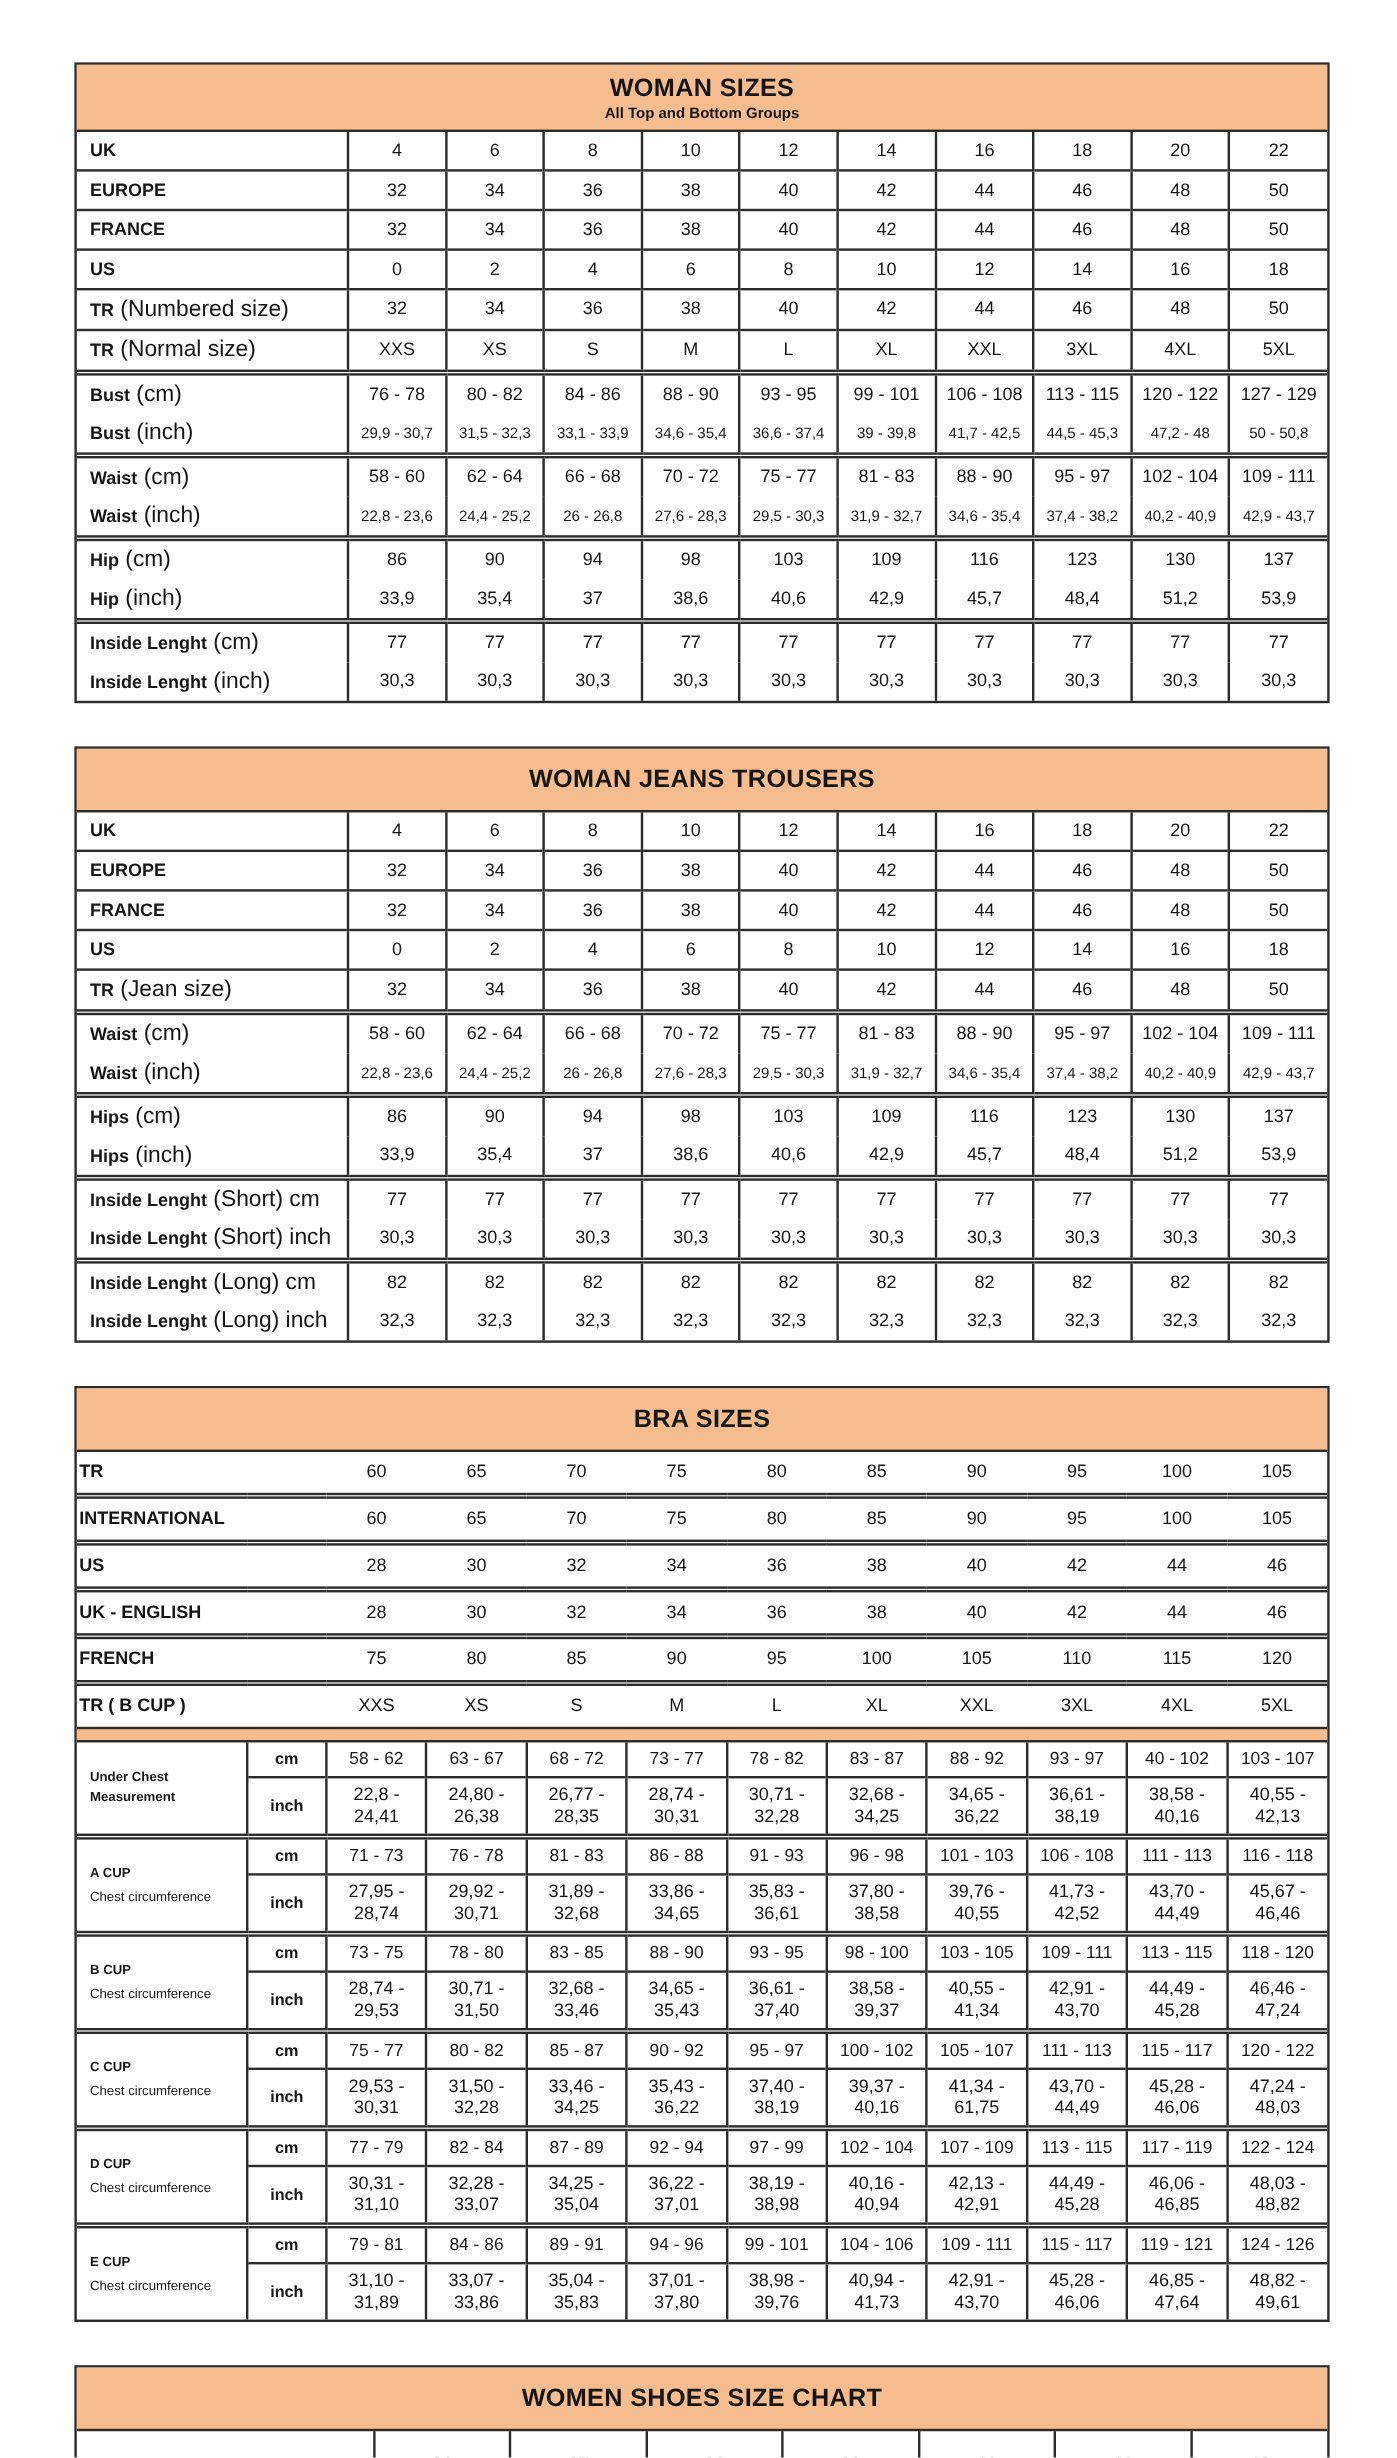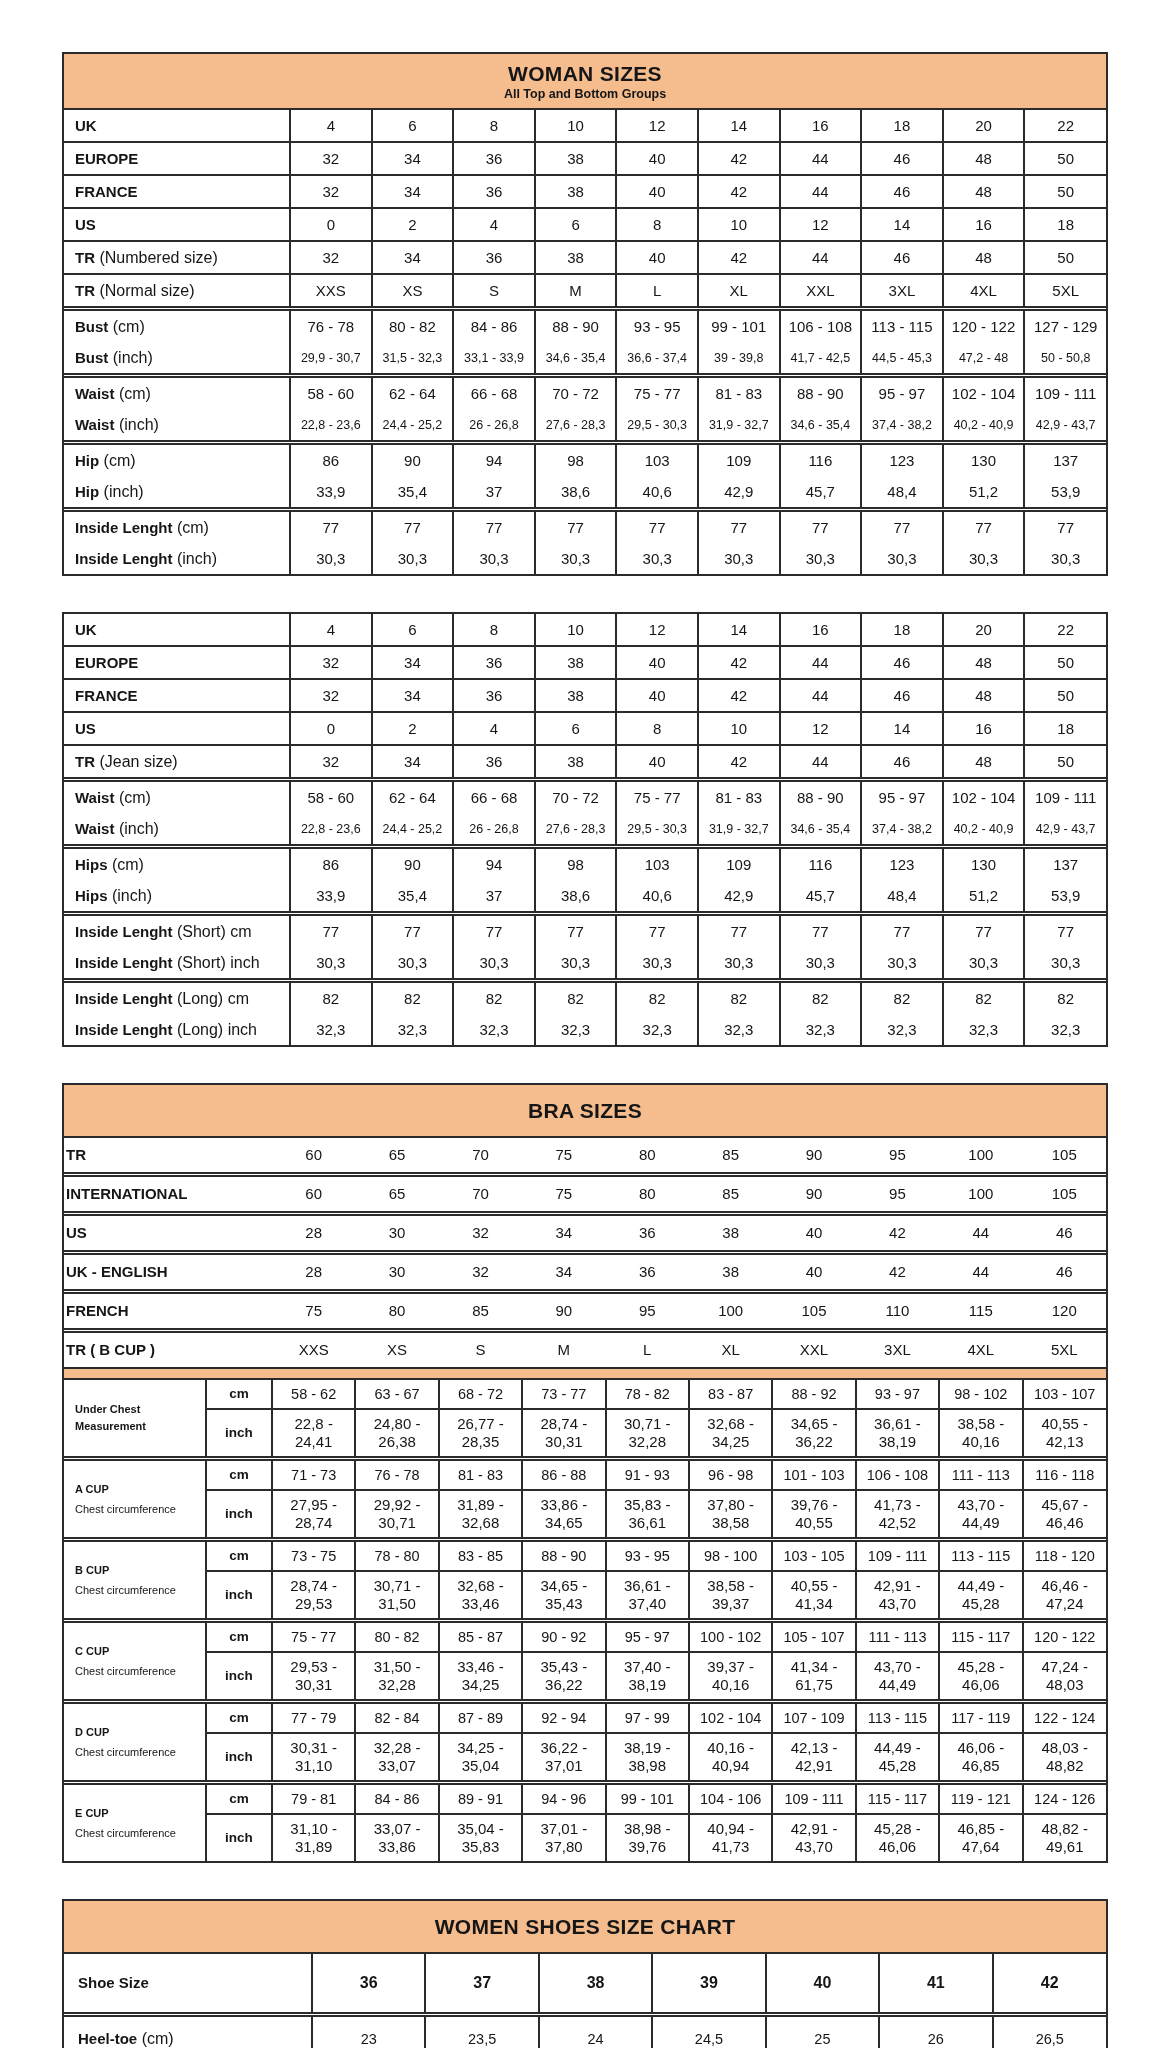--- a/index.html
+++ b/index.html
@@ -32,21 +32,21 @@
     padding:6.5px 2px; font-size:15px; text-align:center;
     vertical-align:middle; line-height:18px;
   }
   .grid th { text-align:left; padding-left:11px; font-weight:bold; white-space:nowrap; }
   .grid tr > *:first-child { border-left:none; }
   .grid tr > *:last-child { border-right:none; }
   .grid tbody tr:first-child th, .grid tbody tr:first-child td { border-top:none; }
   .grid tr.joined th, .grid tr.joined td { border-top:none; }
   .grid tr.group th, .grid tr.group td { border-top:5px double var(--line,#2b2b2b); }
   .grid tr.small td { font-size:12.5px; }
-  .grid .sub { font-weight:normal; font-size:16px; }
+  .grid .sub { font-weight:normal; font-size:19px; }
 
   
   .bra-top th, .bra-top td { border-left:none !important; border-right:none !important;
     border-top:5px double var(--line,#2b2b2b); padding:8px 2px; }
   .bra-top tbody tr:first-child th, .bra-top tbody tr:first-child td { border-top:none; }
 
   .band { height:13px; background:var(--accent,#f5bd8e);
     border-top:2.5px solid var(--line,#2b2b2b);
     border-bottom:2.5px solid var(--line,#2b2b2b); }
 
@@ -261,20 +261,23 @@
             <td>30,3</td>
             <td>30,3</td>
             <td>30,3</td>
             <td>30,3</td>
           </tr>
         </tbody>
     </table>
   </section>
 
   <section class="tablewrap">
+    <header class="thead tall">
+      <div class="title">WOMAN JEANS TROUSERS</div>
+    </header>
     <table class="grid">
       <colgroup>
           <col style="width:226px">
           <col span="10">
         </colgroup>
       <tbody>
           <tr>
             <th><span class="lbl">UK</span></th>
             <td>4</td>
             <td>6</td>
@@ -553,21 +556,21 @@
             </th>
             <td class="unit">cm</td>
             <td class="cmv">58 - 62</td>
             <td class="cmv">63 - 67</td>
             <td class="cmv">68 - 72</td>
             <td class="cmv">73 - 77</td>
             <td class="cmv">78 - 82</td>
             <td class="cmv">83 - 87</td>
             <td class="cmv">88 - 92</td>
             <td class="cmv">93 - 97</td>
-            <td class="cmv">98 - 102</td>
+            <td class="cmv">40 - 102</td>
             <td class="cmv">103 - 107</td>
           </tr>
           <tr class="inchrow">
             <td class="unit">inch</td>
             <td class="inchv">22,8 - 24,41</td>
             <td class="inchv">24,80 - 26,38</td>
             <td class="inchv">26,77 - 28,35</td>
             <td class="inchv">28,74 - 30,31</td>
             <td class="inchv">30,71 - 32,28</td>
             <td class="inchv">32,68 - 34,25</td>

